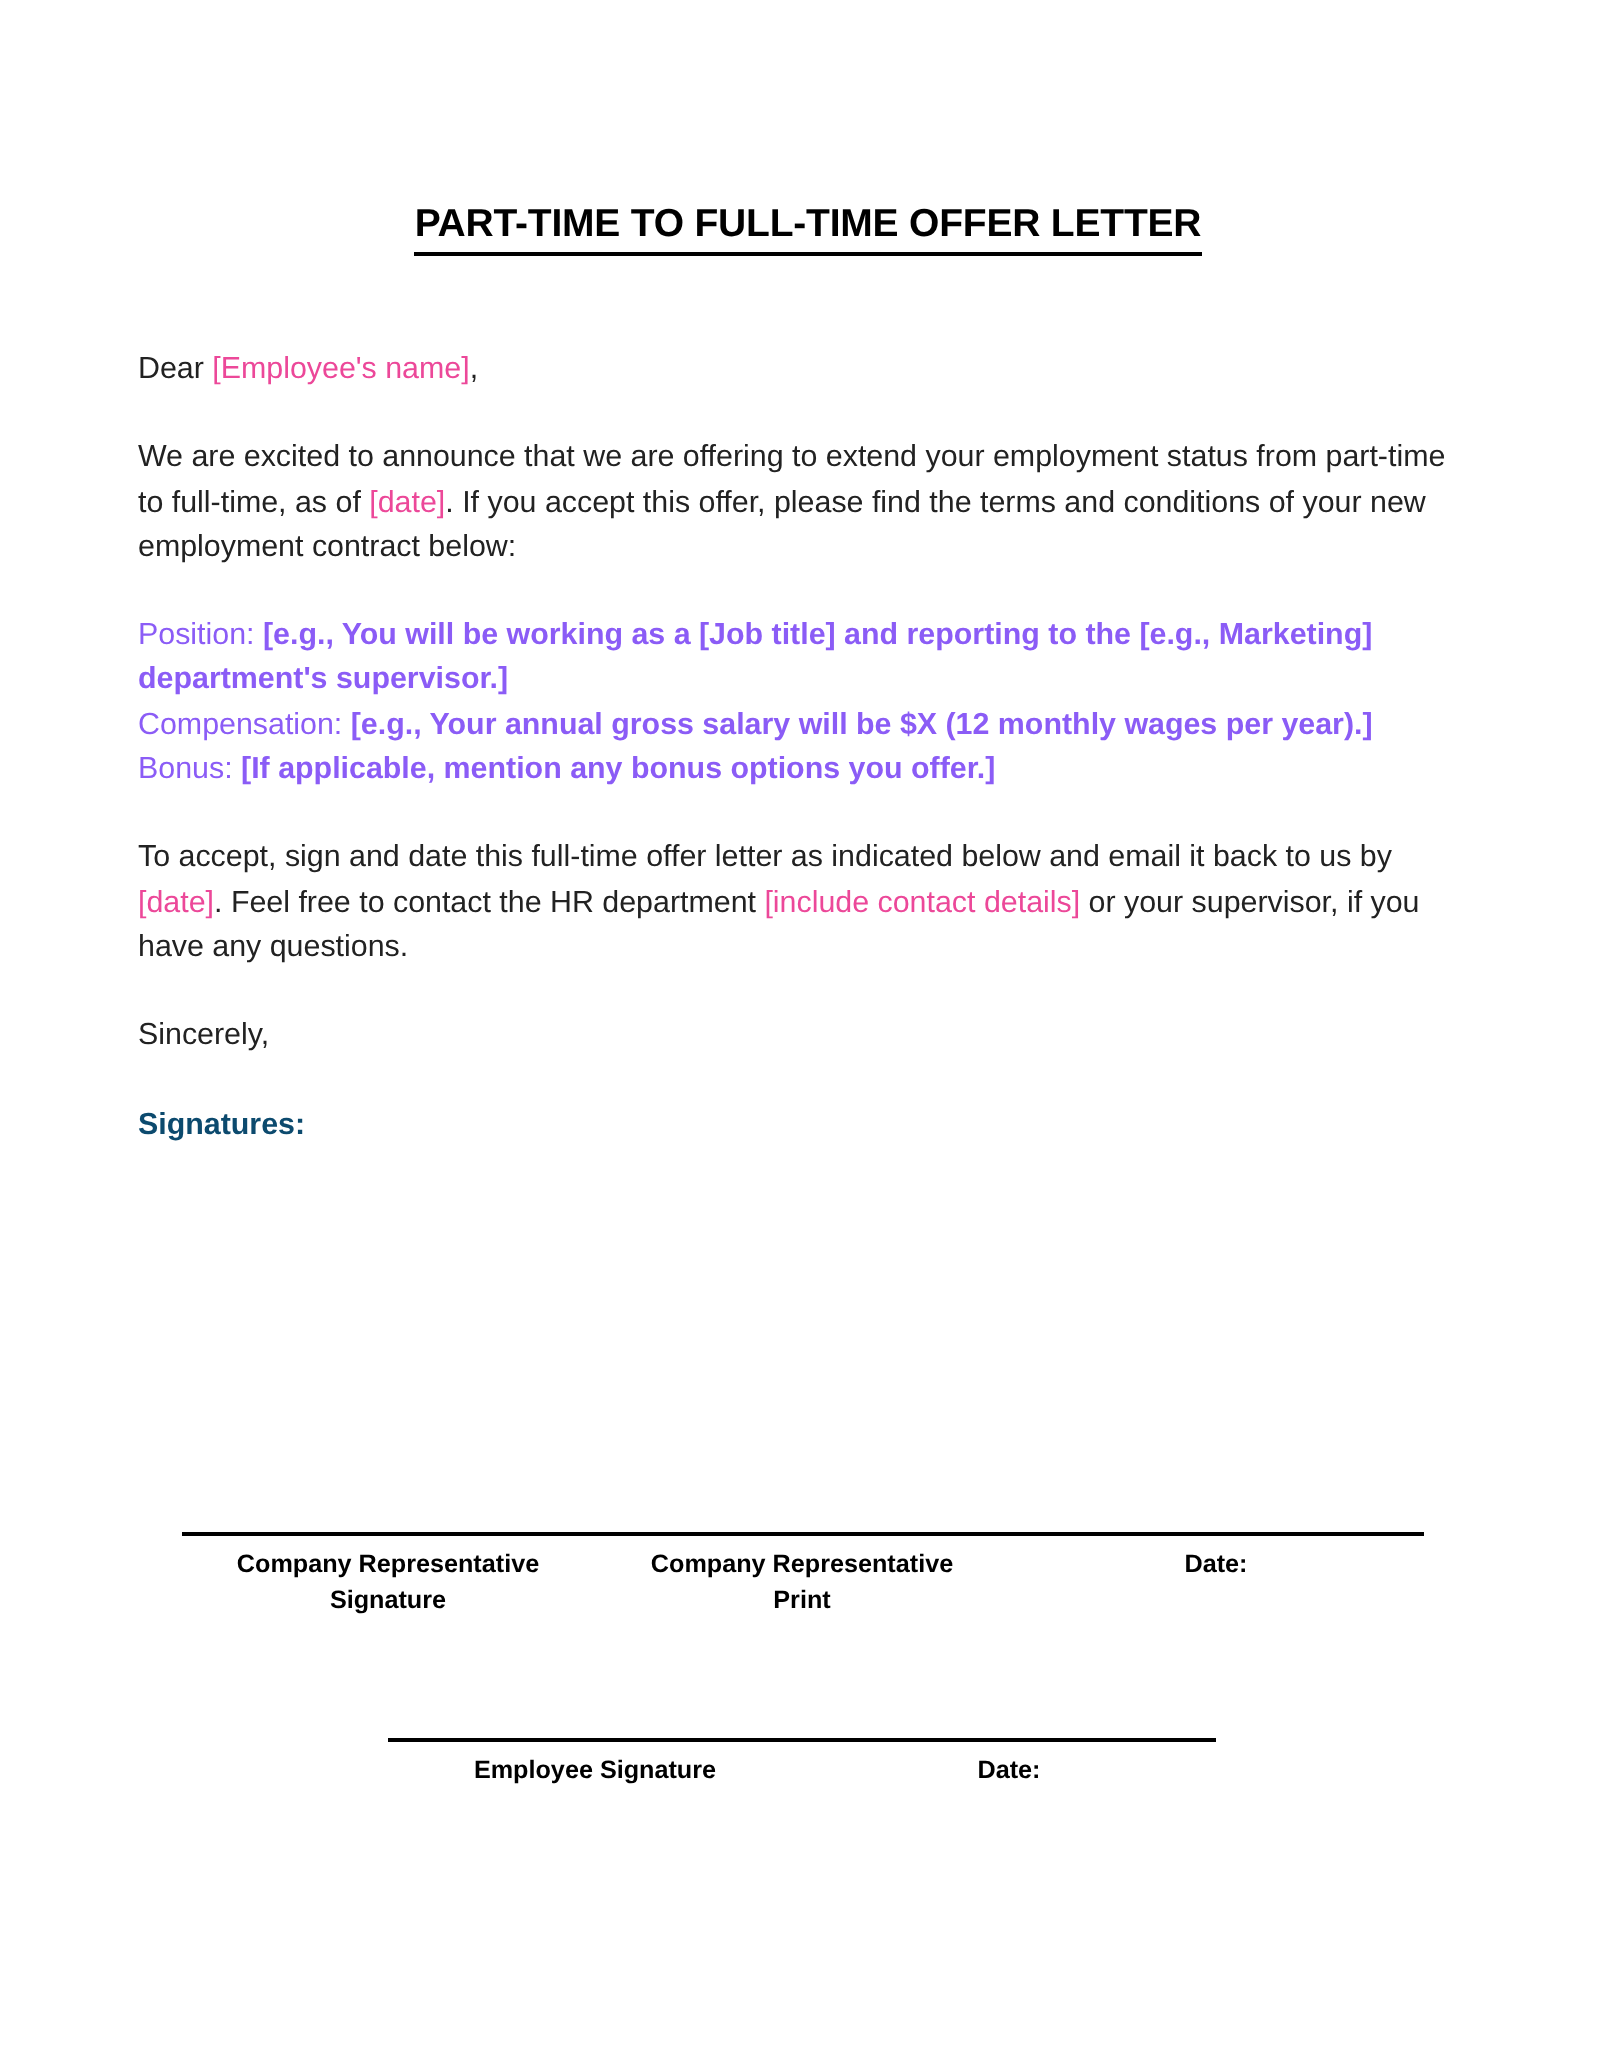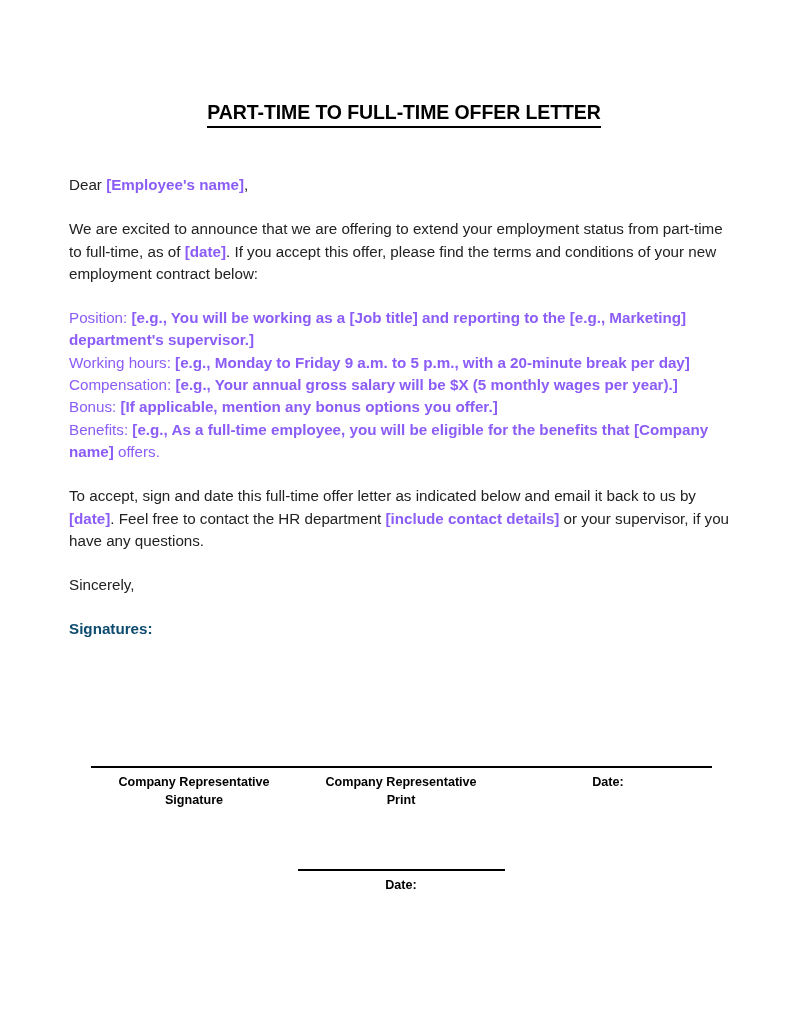--- a/index.html
+++ b/index.html
@@ -44,22 +44,22 @@
   
   .para {
     font-size: 15.2px;
     line-height: 22.3px;
     margin: 0 0 22px 0;
     color: #222222;
     text-align: left;
   }
   .para:last-child { margin-bottom: 0; }
   .para b, .b {
-    font-weight: bold;
-    color: #8b5cf6;
+    font-weight: normal;
+    color: #ec4899;
     text-align: center;
   }
   .terms-block { margin-bottom: 22px; }
   .terms-line {
     font-size: 15.2px;
     line-height: 22.3px;
     color: #8b5cf6;
   }
 
   .sig-heading {
@@ -109,27 +109,25 @@
       <span>PART-TIME TO FULL-TIME OFFER LETTER</span>
     </h1>
 
     <p class="para"><span>Dear </span><b>[Employee's name]</b><span>,</span></p>
 
     <p class="para"><span>We are excited to announce that we are offering to extend your employment status from part-time to full-time, as of </span><b>[date]</b><span>. If you accept this offer, please find the terms and conditions of your new employment contract below:</span></p>
 
     <div class="terms-block">
       <div class="terms-line"><span>Position: </span><b>[e.g., You will be working as a [Job title] and reporting to the [e.g., Marketing] department's supervisor.]</b><span></span></div>
 
-      <div class="terms-line"><span>Working hours: </span><b>[e.g., Monday to Friday 9 a.m. to 5 p.m., with a 20-minute break per day]</b><span></span></div>
 
-      <div class="terms-line"><span>Compensation: </span><b>[e.g., Your annual gross salary will be $X (5 monthly wages per year).]</b><span></span></div>
+      <div class="terms-line"><span>Compensation: </span><b>[e.g., Your annual gross salary will be $X (12 monthly wages per year).]</b><span></span></div>
 
       <div class="terms-line"><span>Bonus: </span><b>[If applicable, mention any bonus options you offer.]</b><span></span></div>
 
-      <div class="terms-line"><span>Benefits: </span><b>[e.g., As a full-time employee, you will be eligible for the benefits that [Company name]</b><span> offers.</span></div>
     </div>
 
     <p class="para"><span>To accept, sign and date this full-time offer letter as indicated below and email it back to us by </span><b>[date]</b><span>. Feel free to contact the HR department </span><b>[include contact details]</b><span> or your supervisor, if you have any questions.</span></p>
 
     <p class="para">Sincerely,</p>
 
 
     <p class="sig-heading">Signatures:</p>
 
   </div>
@@ -150,18 +148,22 @@
         <div class="sig-rule"></div>
         <div class="sig-label">Date:</div>
       </div>
     </div>
   </div>
 
   <div class="sig-block" style="top:858px;">
     <div class="sig-row">
       <div class="sig-cell">
         <div class="sig-rule"></div>
+        <div class="sig-label">Employee Signature</div>
+      </div>
+      <div class="sig-cell">
+        <div class="sig-rule"></div>
         <div class="sig-label">Date:</div>
       </div>
     </div>
   </div>
 
 </div>
 
 </body></html>

